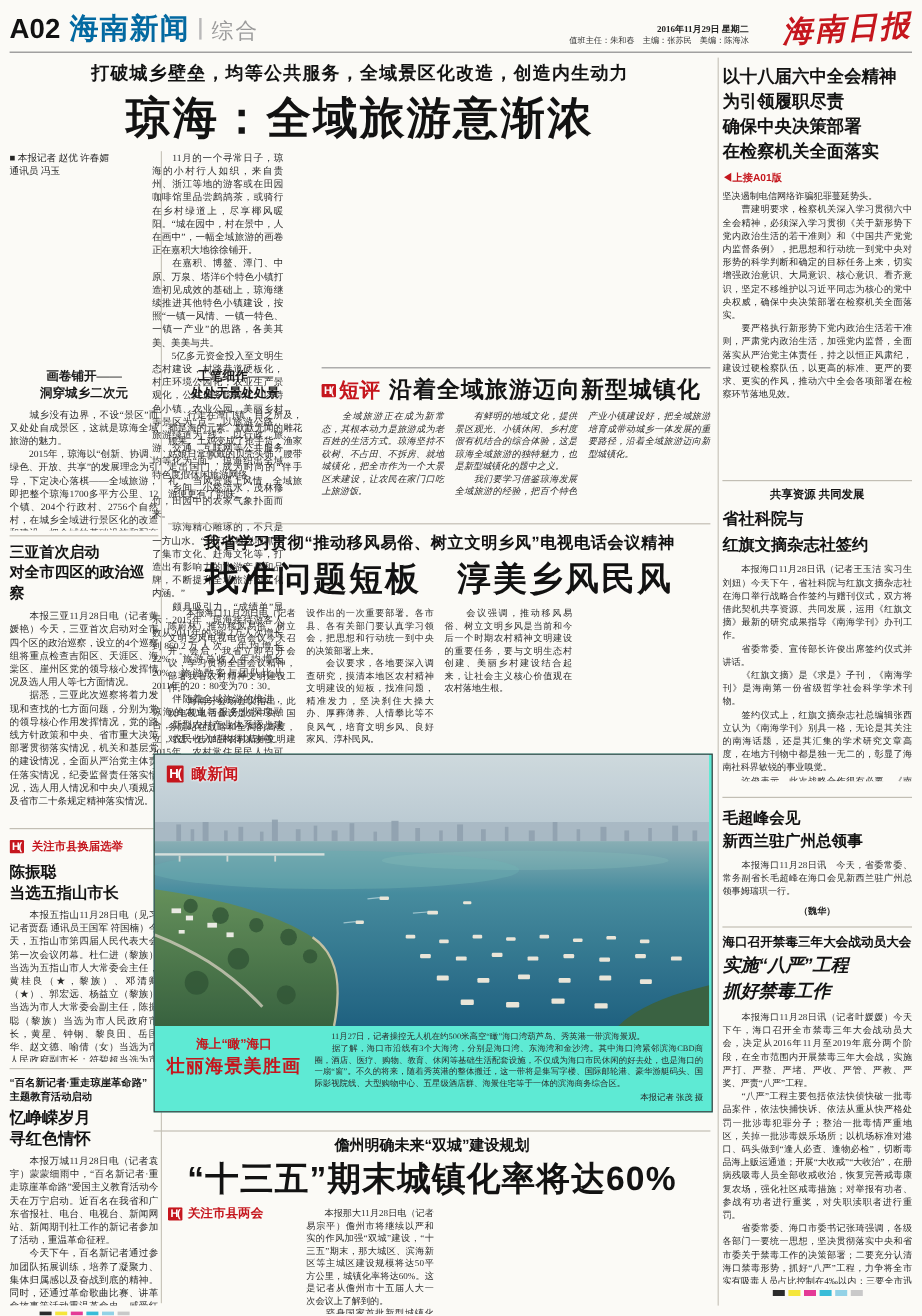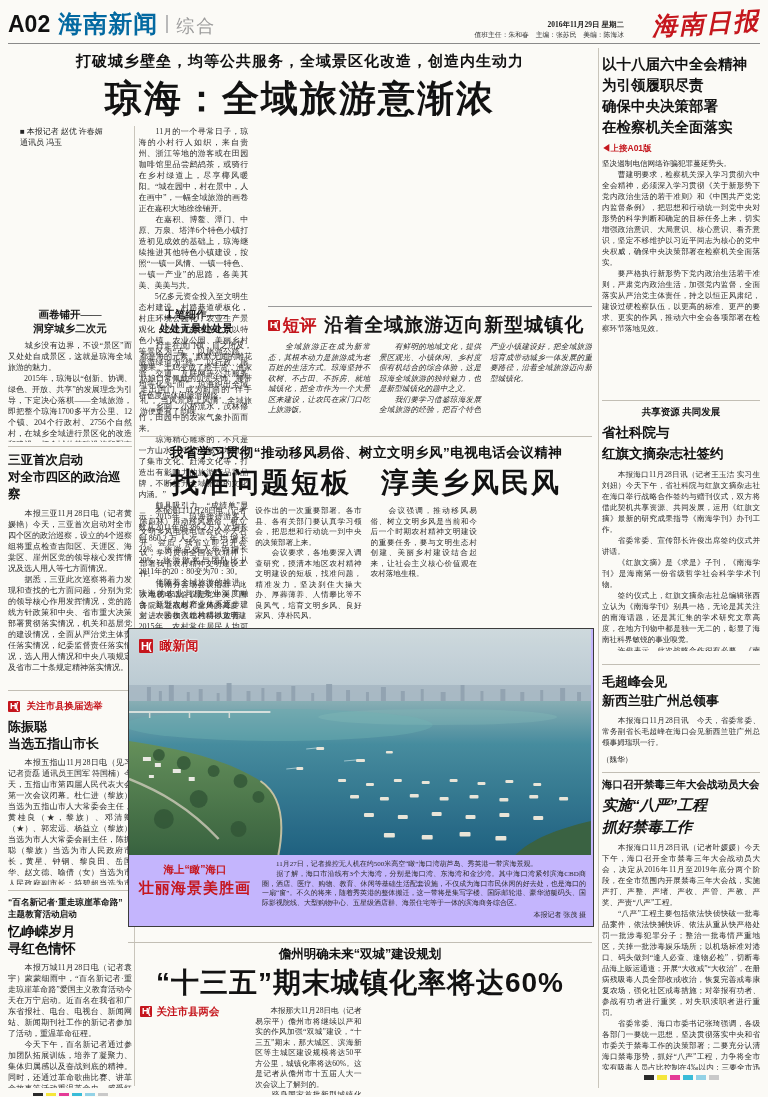--- a/index.html
+++ b/index.html
@@ -26,34 +26,34 @@
   .cols{column-gap:9px;column-fill:auto;}
   .hl{font-family:"Liberation Sans","DejaVu Sans",sans-serif;font-weight:bold;color:#121212;}
   .center{text-align:center;}
   
   .hk{display:inline-block;background:#c5161d;color:#fff;font-family:"Liberation Sans",sans-serif;
       font-weight:bold;font-size:9px;line-height:11px;padding:0 2px;letter-spacing:-1px;border-radius:1px;vertical-align:middle;}
   .hk-label{color:#c5161d;font-family:"Liberation Sans",sans-serif;font-weight:bold;vertical-align:middle;margin-left:3px;}
   
   .lead-kicker{position:absolute;left:8px;top:52px;width:584px;text-align:center;font-size:15px;letter-spacing:1px;}
   .lead-hl{position:absolute;left:8px;top:74px;width:584px;text-align:center;font-size:37px;letter-spacing:2px;}
-  .lead-body{position:absolute;left:20px;top:126px;width:584px;height:178px;column-count:5;}
+  .lead-body{position:absolute;left:8px;top:126px;width:584px;height:178px;column-count:5;}
   .byline{font-size:8px;line-height:11px;margin-bottom:5px;white-space:pre-line;}
   .subhead{font-family:"Liberation Serif",serif;font-weight:bold;font-size:10.5px;line-height:14px;text-align:center;white-space:pre-line;margin-bottom:4px;color:#1a1a1a;}
   
   .sr{position:absolute;left:268px;top:306px;width:324px;height:126px;border-top:1px solid #999;padding-top:5px;box-sizing:border-box;}
   .sr-head{display:flex;align-items:center;margin-bottom:4px;}
   .sr-title{flex:1;text-align:center;font-family:"Liberation Serif",serif;font-weight:bold;font-size:19px;color:#141414;letter-spacing:1px;}
   .sr-body{font-style:italic;font-size:7.6px;line-height:10.5px;height:82px;column-count:3;}
   
   .mid-kicker{position:absolute;left:140px;top:444px;width:452px;text-align:center;font-size:13.5px;letter-spacing:.5px;}
   .mid-hl{position:absolute;left:140px;top:464px;width:452px;text-align:center;font-size:28px;letter-spacing:2px;}
   .mid-body{position:absolute;left:140px;top:506px;width:452px;height:118px;column-count:4;font-size:7.6px;line-height:10.5px;}
   
-  .photo-box{position:absolute;left:128px;top:628px;width:464px;border:1px solid #3c3c3c;background:#c4b5fd;}
+  .photo-box{position:absolute;left:128px;top:628px;width:464px;border:1px solid #3c3c3c;background:#5eead4;}
   .photo{display:block;width:462px;height:226px;}
   .hk-overlay{position:absolute;left:10px;top:7px;}
   .hk-overlay .hk{font-size:11px;line-height:14px;}
   .hk-overlay .hk-label{font-size:13px;text-shadow:0 0 2px #fff,0 0 2px #fff;}
   .cap-row{display:flex;padding:5px 7px 6px;gap:8px;}
   .cap-title{width:118px;text-align:center;color:#c5161d;font-family:"Liberation Sans",sans-serif;font-weight:bold;}
   .cap-t1{font-size:10.5px;margin-top:3px;}
   .cap-t2{font-size:15px;letter-spacing:1px;margin-top:2px;}
   .cap-text{flex:1;font-size:7px;line-height:9.8px;text-align:justify;white-space:pre-line;color:#2b2b2b;}
   .cap-credit{text-align:right;font-size:7px;margin-top:1px;}
@@ -66,21 +66,21 @@
   
   .lr{left:8px;width:124px;}
   .lr-hl{font-size:12.5px;line-height:17px;white-space:pre-line;}
   .lr-body{margin-top:5px;height:auto;}
   .kicker-sm{font-family:"Liberation Sans",sans-serif;font-weight:bold;font-size:8.6px;line-height:12px;white-space:pre-line;color:#1a1a1a;}
   
   .rr{left:602px;width:158px;}
   .rr-hl{font-size:14.5px;line-height:21px;white-space:pre-line;}
   .jump{color:#c5161d;font-family:"Liberation Sans",sans-serif;font-weight:bold;font-size:8.5px;margin:5px 0 3px;}
   .rr-body{font-size:7.6px;line-height:11px;}
-  .credit-r{text-align:left;font-size:7.6px;margin-top:2px;}
+  .credit-r{text-align:center;font-size:7.6px;margin-top:2px;font-weight:bold;}
   
   .marks{display:flex;gap:3px;justify-content:center;margin-top:5px;}
   .mark{width:10px;height:5px;display:inline-block;}
 </style>
 </head>
 <body>
 
 <header class="hdr">
   <div class="hdr-left">
     <span class="ed">A02</span>

